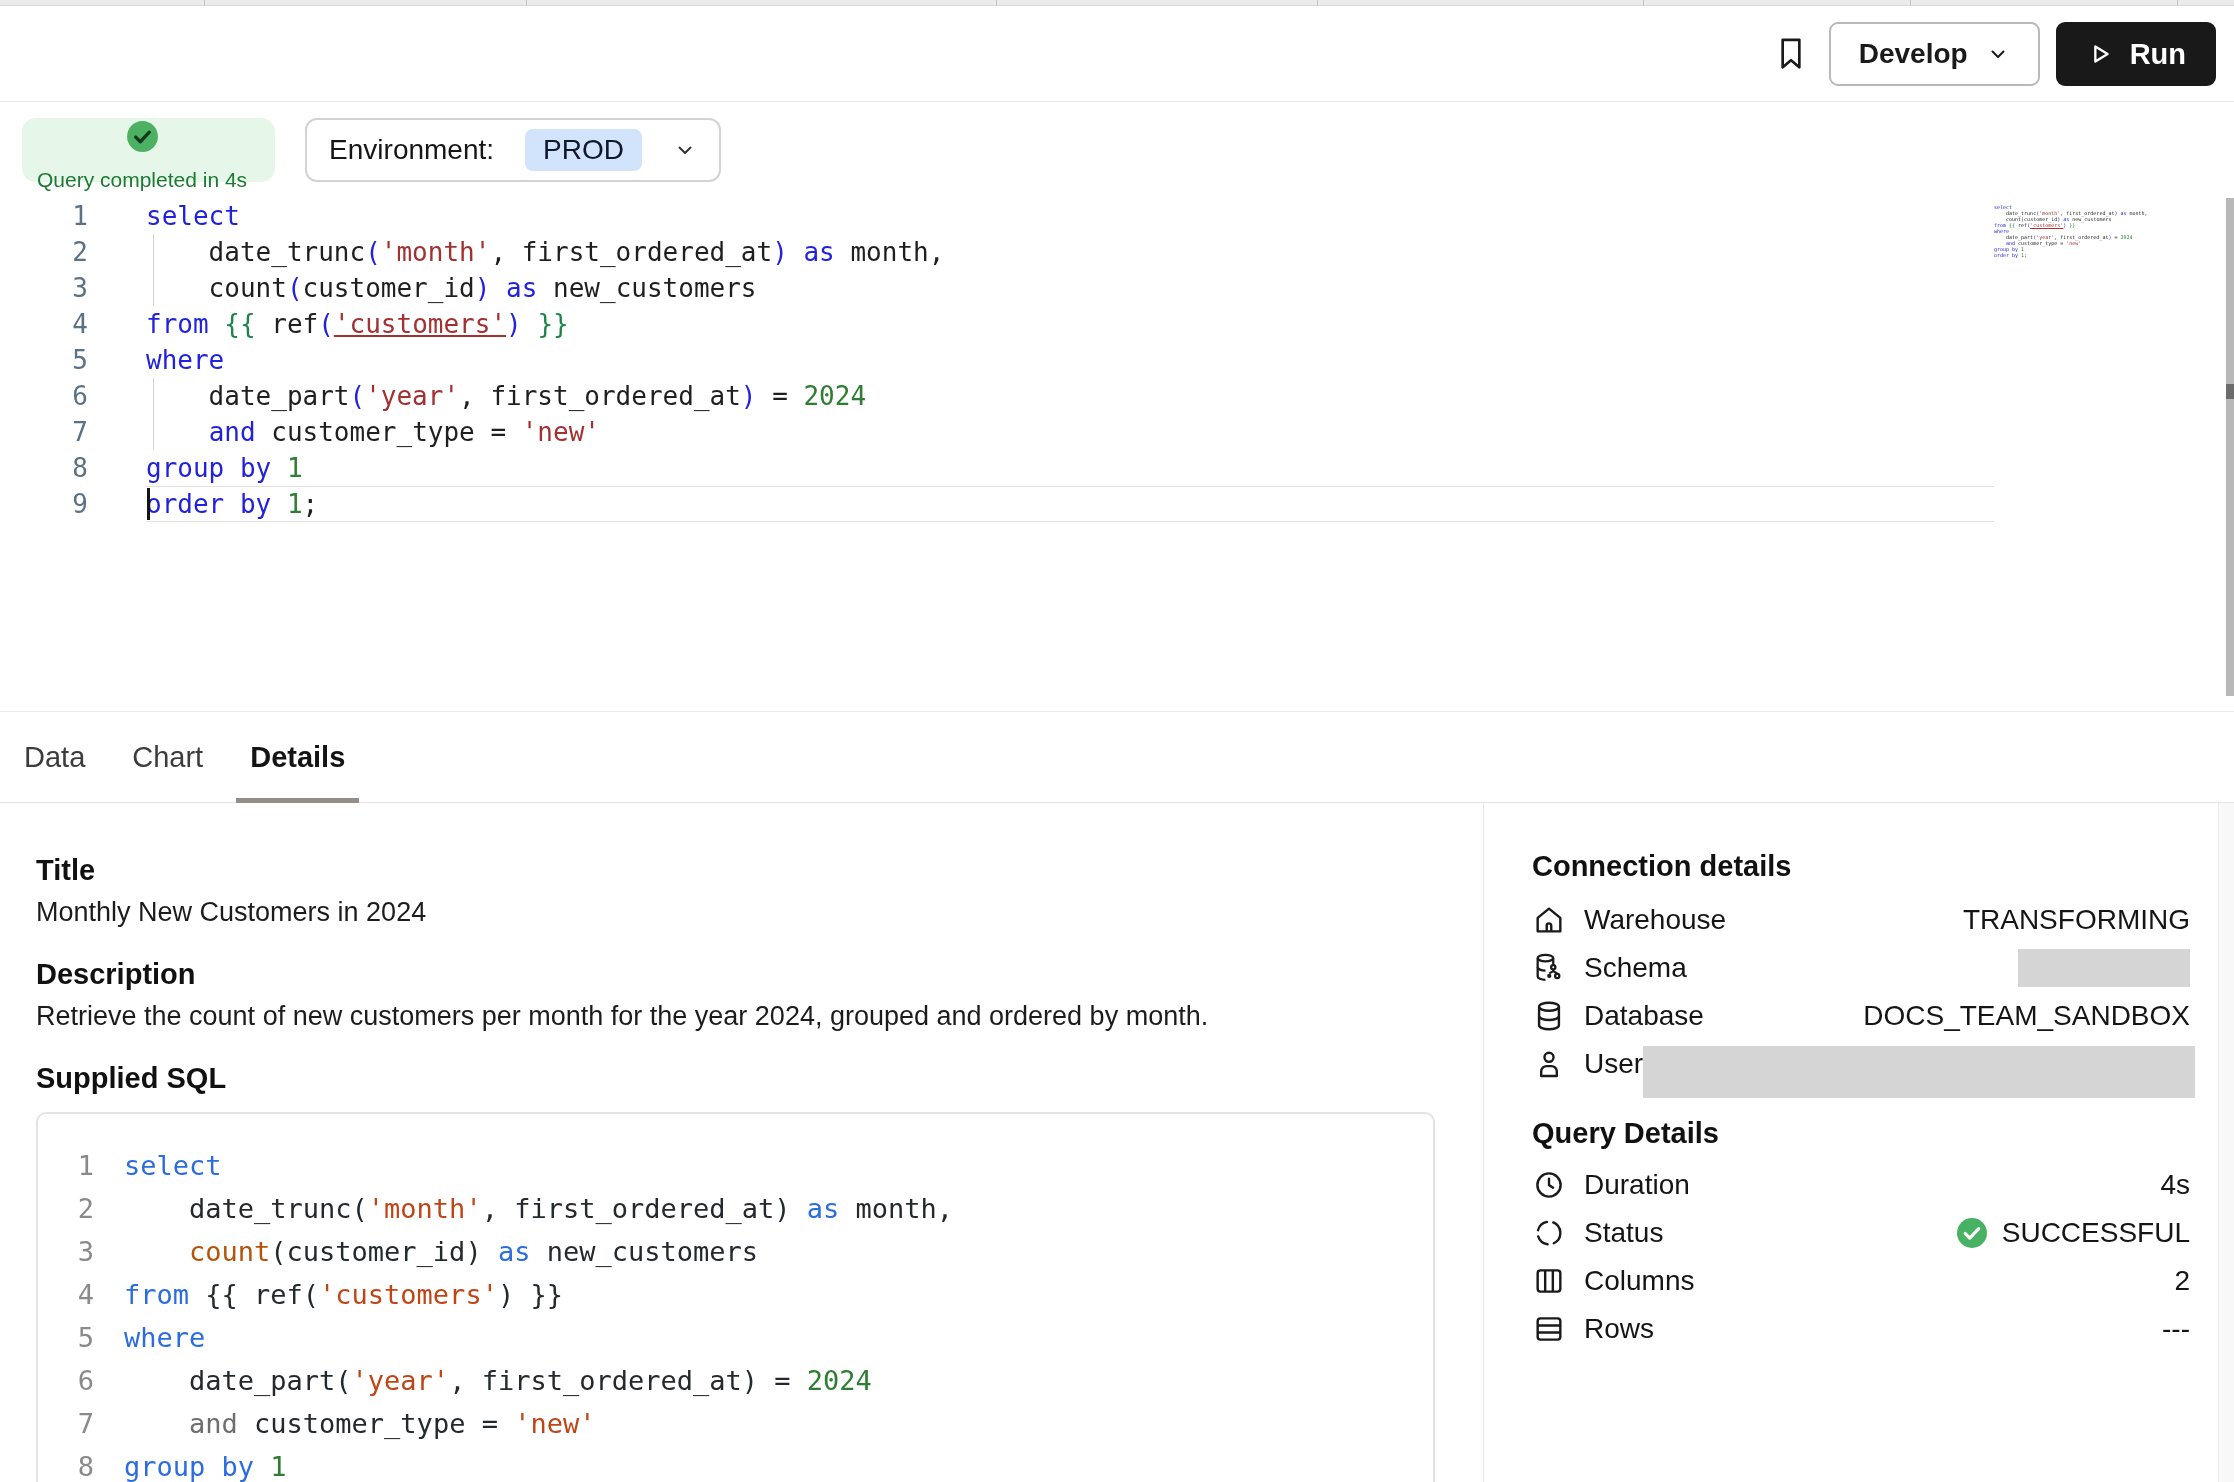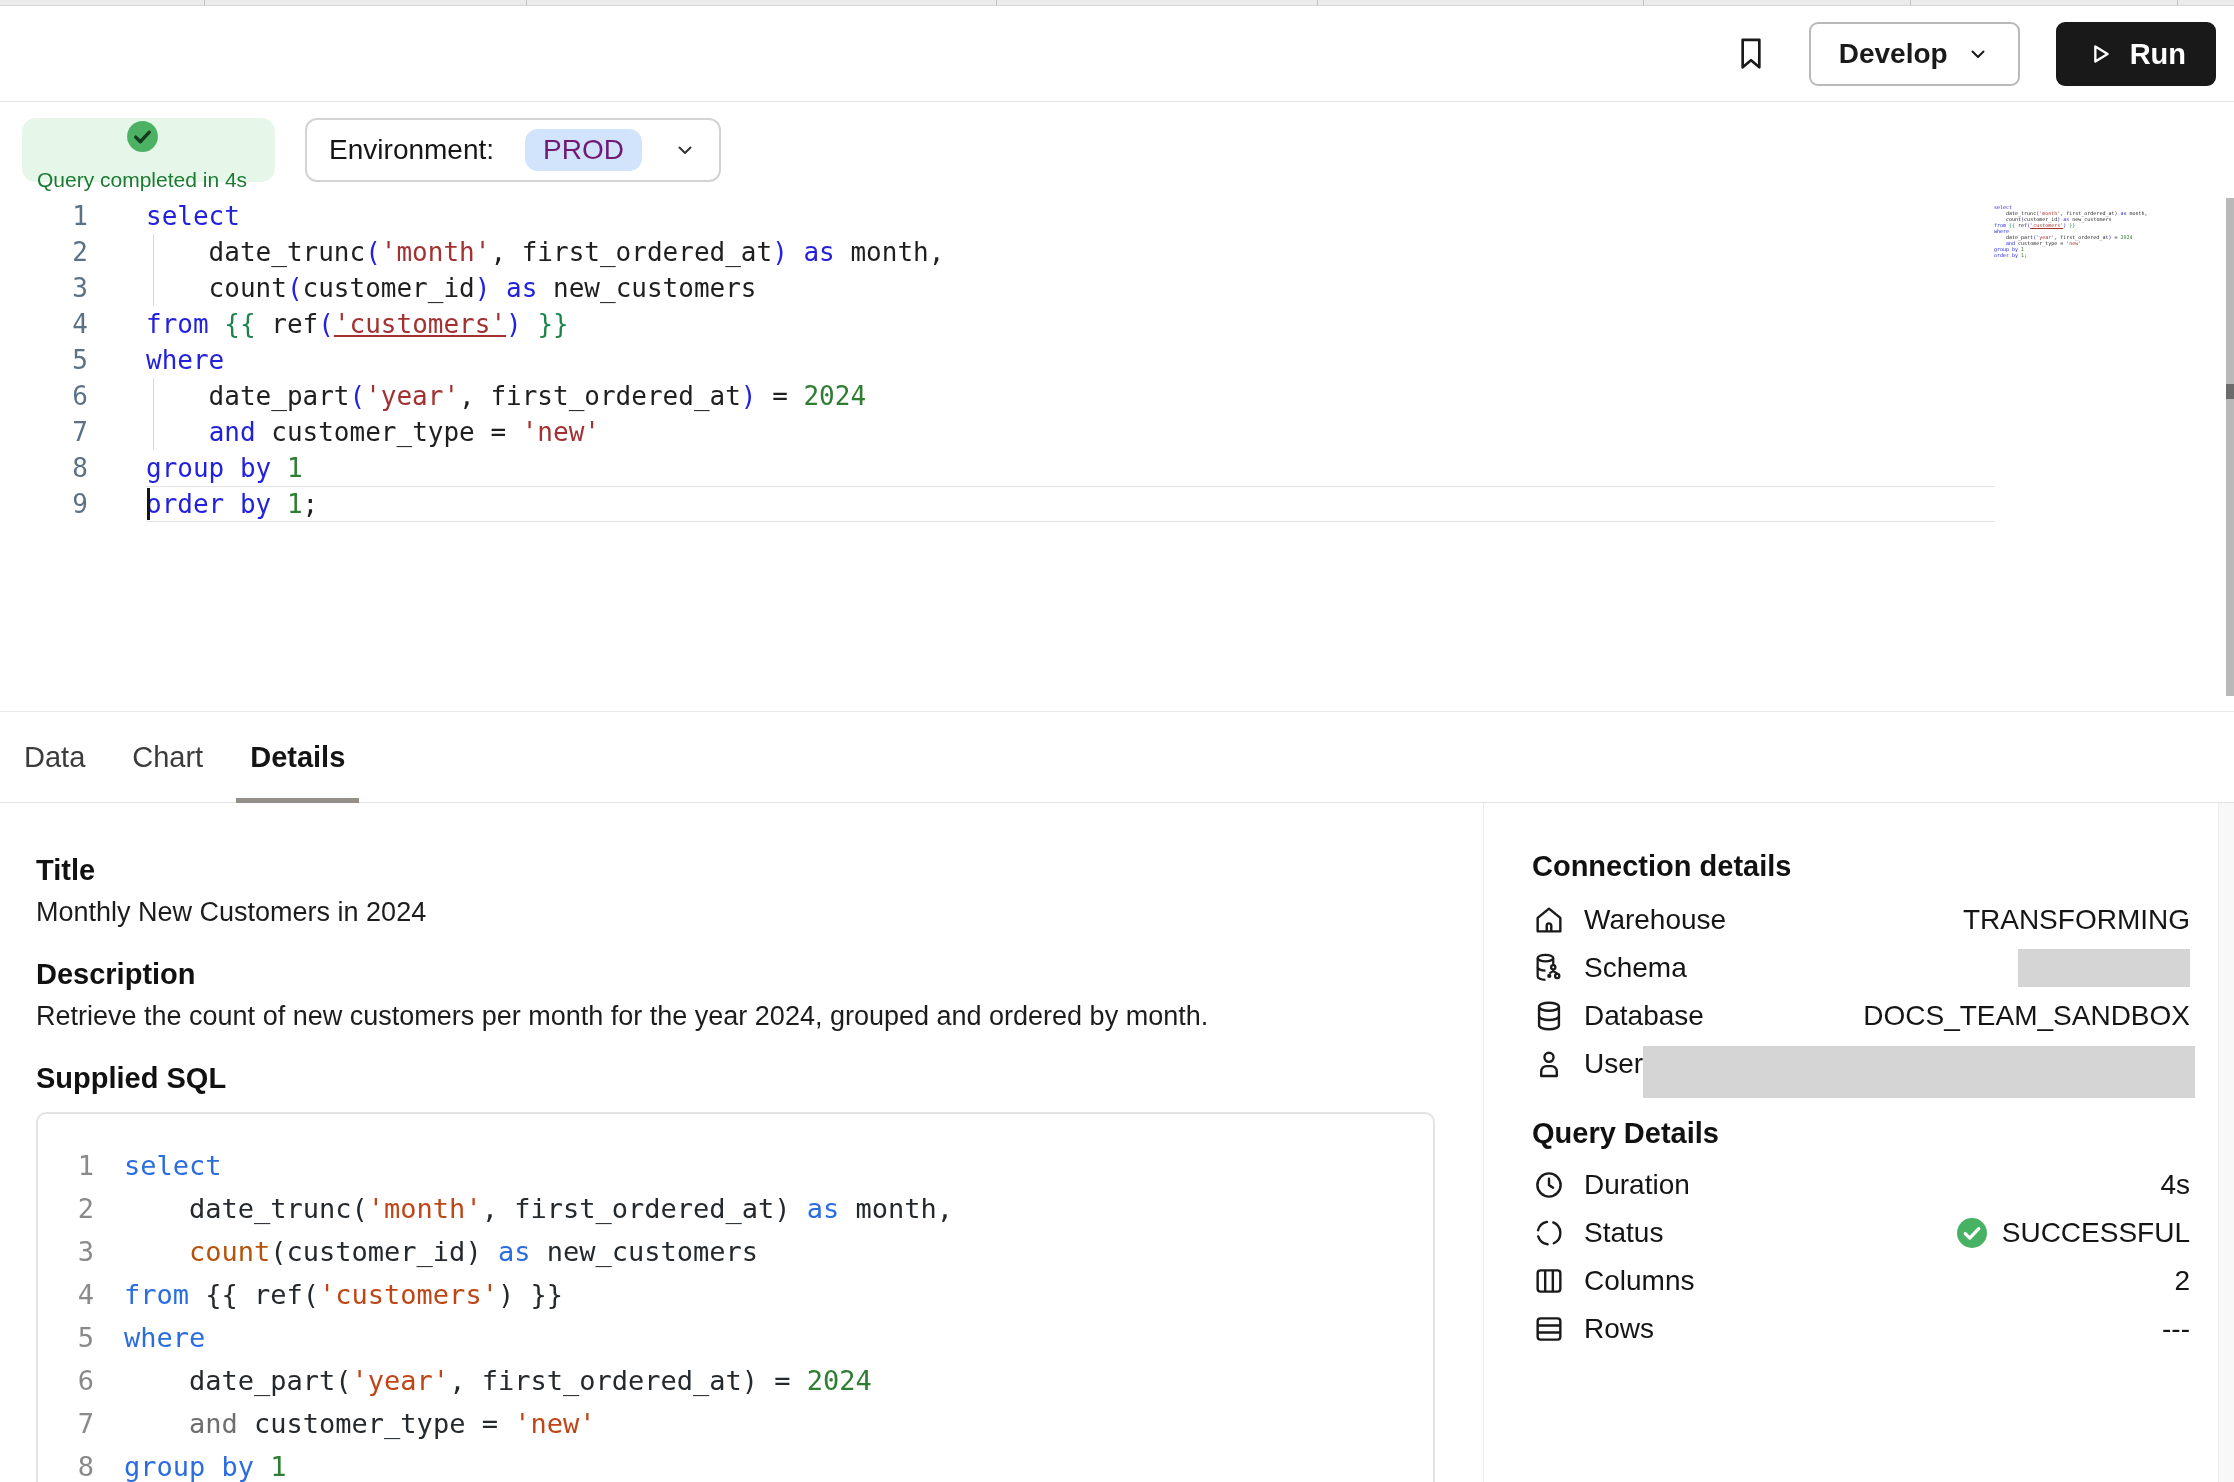--- a/index.html
+++ b/index.html
@@ -12,21 +12,21 @@
   }
 
   
   .top-strip { position:absolute; left:0; top:0; width:100%; height:6px;
     background:#ebebeb; border-bottom:1px solid #d8d8d8; }
   .top-strip .sep { position:absolute; top:0; width:1px; height:6px; background:#c2c2c2; }
 
   
   .toolbar { position:absolute; left:0; top:7px; width:100%; height:95px;
     border-bottom:1px solid #e7e7e7; background:#fff;
-    display:flex; align-items:center; justify-content:flex-end; gap:36px; padding-right:18px; }
+    display:flex; align-items:center; justify-content:flex-end; gap:16px; padding-right:18px; }
   .icon-btn { background:none; border:none; padding:0; width:44px; height:44px;
     color:#1a1a1a; cursor:pointer; display:flex; align-items:center; justify-content:center; }
   .icon-btn svg { width:40px; height:40px; }
   .btn-develop { display:flex; align-items:center; gap:18px; height:64px; padding:0 28px;
     border:2px solid #b9b9b9; border-radius:9px; background:#fff;
     font-family:"Liberation Sans",sans-serif; font-size:28px; font-weight:600; color:#1a1a1a; cursor:pointer; }
   .btn-develop svg { width:24px; height:24px; }
   .btn-run { display:flex; align-items:center; gap:16px; height:64px; padding:0 30px;
     border:none; border-radius:9px; background:#191919; color:#fff;
     font-family:"Liberation Sans",sans-serif; font-size:29px; font-weight:700; cursor:pointer; }
@@ -35,22 +35,22 @@
   
   .status-row { position:absolute; left:22px; top:118px; height:64px;
     display:flex; align-items:center; gap:30px; }
   .status-pill { display:flex; align-items:center; gap:13px; height:64px;
     padding:0 28px 0 15px; background:#e6f6e9; border-radius:14px;
     color:#1c7a33; font-size:21px; font-weight:500;flex-direction:column; }
   .status-pill svg { width:37px; height:37px; }
   .env-select { display:flex; align-items:center; gap:31px; height:64px; padding:0 22px;
     background:#fff; border:2px solid #d3d3d3; border-radius:12px;
     font-family:"Liberation Sans",sans-serif; font-size:28px; color:#161616; cursor:pointer; }
-  .env-pill { background:#d2e3fc; border-radius:13px; padding:5px 18px;
-    font-weight:500; color:#701a75; }
+  .env-pill { background:#d2e3fc; border-radius:8px; padding:5px 18px;
+    font-weight:500; color:#0f172a; }
   .env-select svg { width:24px; height:24px; color:#333; }
 
   
   .editor { position:absolute; left:0; top:198px; width:2234px; height:500px;
     font-family:"DejaVu Sans Mono", monospace; font-size:26px; }
   .ed-line { position:relative; display:flex; height:36px; line-height:36px; white-space:pre; }
   .ed-ln { width:88px; text-align:right; color:#5b7286; flex:none; }
   .ed-code { padding-left:58px; position:relative; z-index:1; }
   .line-band { position:absolute; left:146px; width:1848px; top:0; height:36px;
     border-top:1px solid #e2e2e2; border-bottom:1px solid #e2e2e2; z-index:0; }

